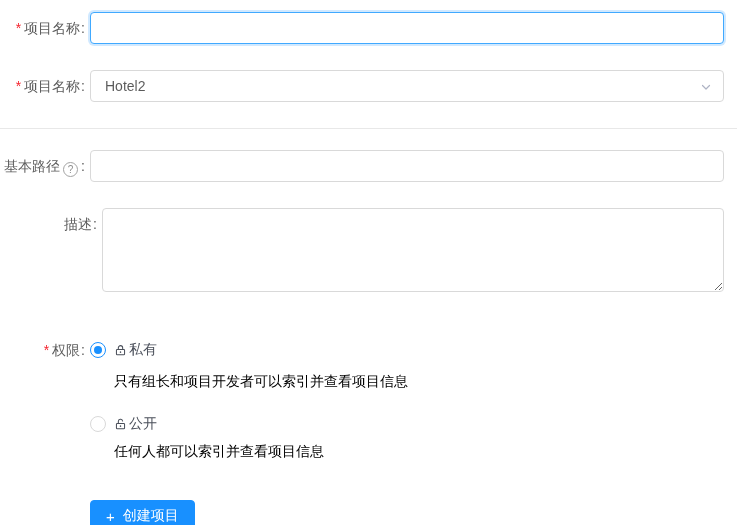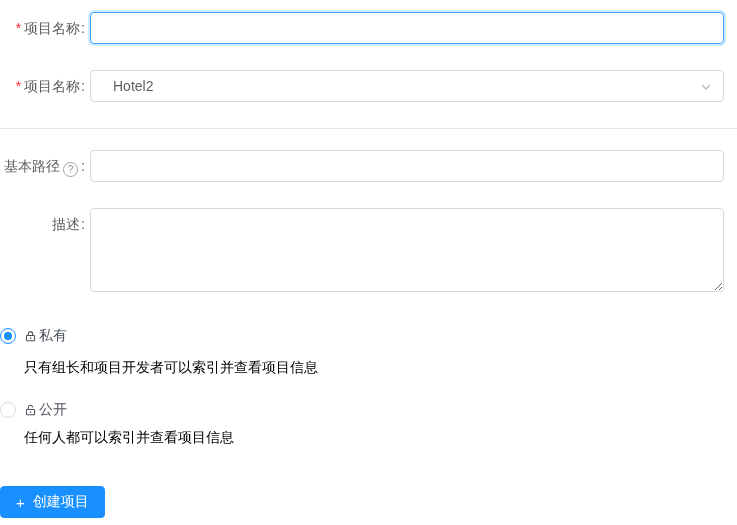--- a/index.html
+++ b/index.html
@@ -22,41 +22,41 @@
     font-family: "Liberation Sans", sans-serif; background: #fff;
   }
   .text-input.focused {
     border-color: #40a9ff;
     box-shadow: 0 0 0 2px rgba(24,144,255,0.2);
   }
 
   .select-box {
     position: relative; width: 100%; height: 32px; border: 1px solid #d9d9d9;
     border-radius: 4px; background: #fff; cursor: pointer;
-    display: flex; align-items: center; padding: 0 30px 0 22px;
+    display: flex; align-items: center; padding: 0 30px 0 14px;
   }
   .select-value { color: rgba(0,0,0,0.65); line-height: 30px; }
   .select-arrow { position: absolute; right: 11px; top: 50%; margin-top: -6px; width: 12px; height: 12px; }
 
   .divider { width: 737px; height: 1px; background: #e8e8e8; margin: 26px 0 21px 0; }
 
   .help-circle {
     display: inline-block; width: 15px; height: 15px; border: 1px solid #a3a3a3; border-radius: 50%;
     font-size: 10px; line-height: 13px; text-align: center; color: #8c8c8c;
     vertical-align: -2px; margin: 0 2px 0 3px; background: #fff;
   }
 
   .label-top { padding-top: 6px; line-height: 20px; }
 
   .textarea {
     width: 100%; height: 84px; border: 1px solid #d9d9d9; border-radius: 4px;
     padding: 6px 11px; font-size: 14px; color: rgba(0,0,0,0.65); outline: none;
     font-family: "Liberation Sans", sans-serif; resize: both; display: block;
   }
-  .row-desc { margin-bottom: 33px; }
+  .row-desc { margin-bottom: 47px; padding-left: 12px; }
 
   .perm-label { line-height: 22px; }
   .radio-line { display: flex; align-items: center; height: 22px; cursor: pointer; }
   .radio-outer {
     width: 16px; height: 16px; border-radius: 50%; background: #fff; flex: none;
     border: 1px solid #d9d9d9; position: relative;
   }
   .radio-outer.checked { border-color: #1890ff; }
   .radio-outer.checked::after {
     content: ""; position: absolute; left: 3px; top: 3px; width: 8px; height: 8px;
@@ -113,20 +113,21 @@
   </div>
 
   <div class="row row-desc">
     <div class="label-col label-top"><span>描述</span><span class="colon">:</span></div>
     <div class="control-col">
       <textarea class="textarea" style=""></textarea>
     </div>
   </div>
 
   <div class="row">
+    <div class="label-col perm-label"><span class="req">*</span><span>权限</span><span class="colon">:</span></div>
     <div class="control-col">
 
       <div class="radio-line">
         <span class="radio-outer checked"></span>
         <span class="radio-text">
           <svg class="lock-icon" viewBox="0 0 24 24" fill="none" stroke="currentColor" stroke-width="1.9" stroke-linecap="round" stroke-linejoin="round">
             <rect x="4.5" y="10" width="15" height="10" rx="1.5"></rect>
             <path d="M8 10V7a4 4 0 0 1 8 0v3"></path>
             <circle cx="12" cy="15" r="1.4" fill="currentColor" stroke="none"></circle>
           </svg>

